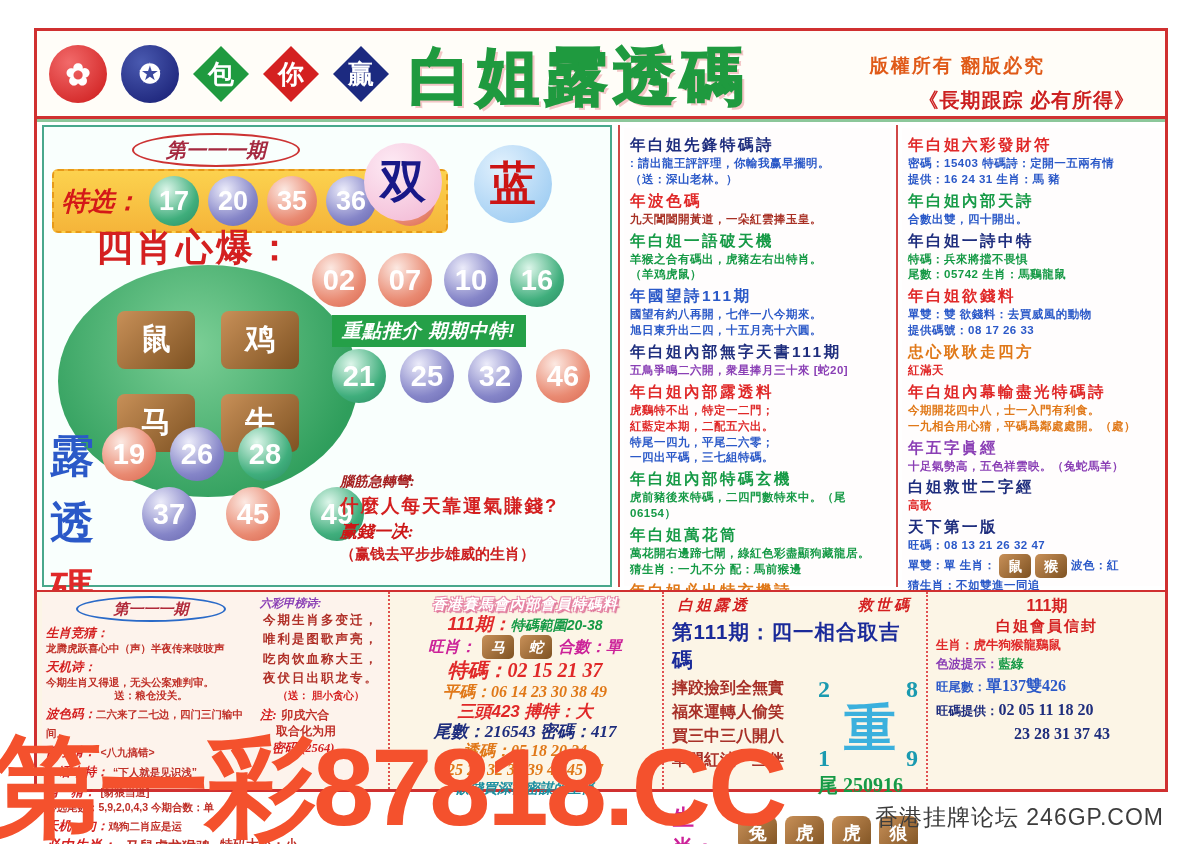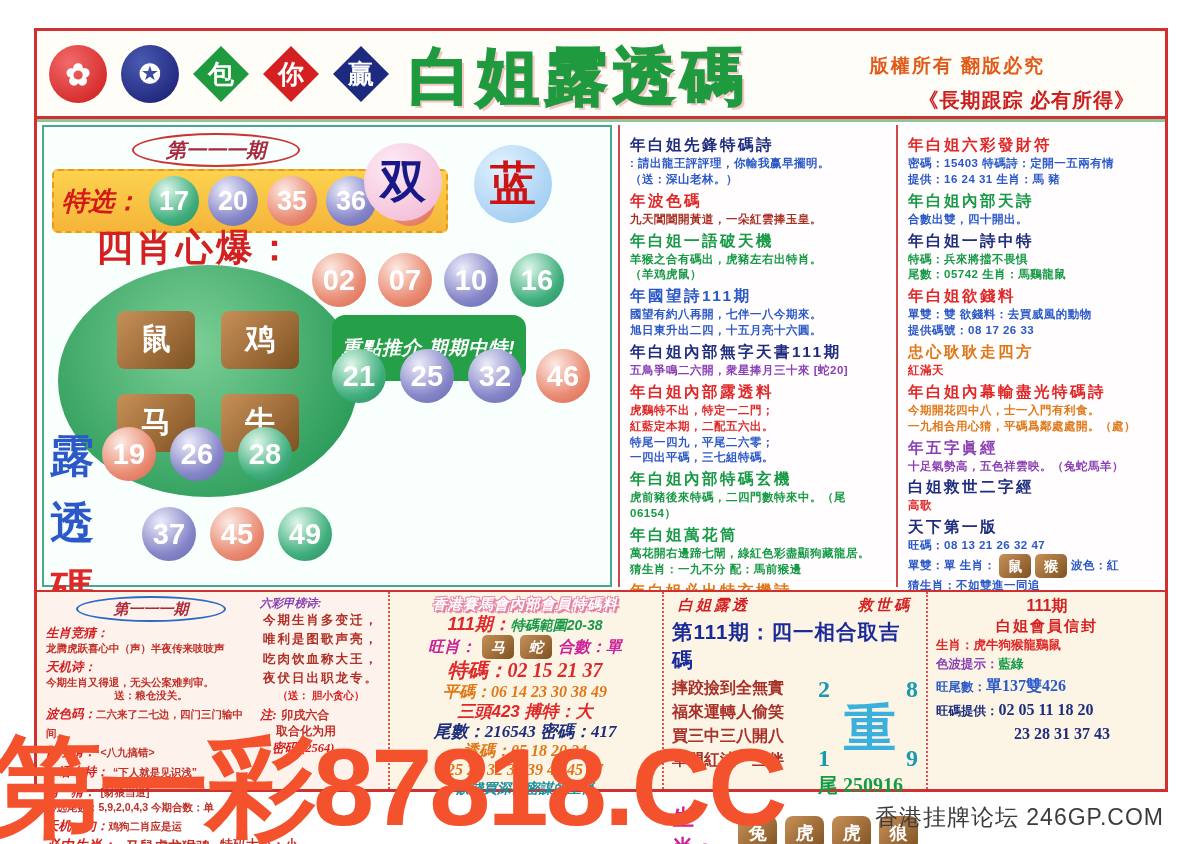--- a/index.html
+++ b/index.html
@@ -34,29 +34,29 @@
   .ball-r { background:radial-gradient(circle at 35% 28%,#fce9e2,#e98a72 62%,#d9664f); }
   .bigball { position:absolute; width:78px; height:78px; border-radius:50%; display:flex; align-items:center; justify-content:center; font-size:46px; font-weight:bold; }
   .bb-pink { left:320px; top:16px; background:radial-gradient(circle at 35% 28%,#fdeaf4,#f2b5d2); color:#181888; }
   .bb-blue { left:430px; top:18px; background:radial-gradient(circle at 35% 28%,#e2f1fd,#90c5f0); color:#cc1414; }
   .sixiao { position:absolute; left:52px; top:96px; font-size:37px; font-weight:bold; color:#d42020; font-family:"Liberation Serif",serif; letter-spacing:3px; }
   .ellipse { position:absolute; left:14px; top:138px; width:300px; height:232px; border-radius:50%; background:radial-gradient(circle at 45% 35%,#7ccf96,#2f9e5c 75%); display:flex; flex-wrap:wrap; align-items:center; justify-content:center; gap:10px 26px; padding:38px 40px; }
   .animal { display:inline-flex; align-items:center; justify-content:center; border-radius:8px; background:linear-gradient(135deg,#c89058,#7e5222); color:#fff; font-weight:bold; }
   .an-big { width:78px; height:58px; font-size:30px; }
   .an-sm { width:32px; height:24px; font-size:14px; border-radius:5px; }
   .row1balls { position:absolute; left:268px; top:126px; display:flex; gap:12px; }
-  .banner { position:absolute; left:288px; top:188px; background:#25a048; color:#fff; font-size:19px; font-weight:bold; font-style:italic; padding:20px 10px; letter-spacing:1px;border-radius:13px; }
+  .banner { position:absolute; left:288px; top:188px; background:#25a048; color:#fff; font-size:19px; font-weight:bold; font-style:italic; padding:3px 10px; letter-spacing:1px; }
   .row2balls { position:absolute; left:288px; top:222px; display:flex; gap:14px; }
   .poemblk { position:absolute; left:242px; top:274px; width:322px; }
   .poem-t { color:#d42020; font-size:14.5px; font-weight:bold; font-style:italic; font-family:"Liberation Serif",serif; }
   .poem-l { color:#cc2020; font-size:15.5px; font-weight:bold; line-height:1.45; }
   .vert { position:absolute; left:6px; top:300px; width:48px; display:flex; flex-direction:column; gap:8px; }
   .vert span { font-size:44px; font-weight:bold; font-family:"Liberation Serif",serif; }
   .lutou1 { position:absolute; left:58px; top:300px; display:flex; gap:14px; }
-  .lutou2 { position:absolute; left:98px; top:380px; display:flex; gap:14px;text-align:center; }
+  .lutou2 { position:absolute; left:98px; top:360px; display:flex; gap:30px;text-align:center; }
   .teaser { position:absolute; left:296px; top:346px; width:268px; }
   .tz-t { color:#a52020; font-size:14px; font-weight:bold; font-style:italic; font-family:"Liberation Serif",serif; }
   .tz-q { color:#d42020; font-size:18.5px; font-weight:bold; letter-spacing:2px; margin-top:2px; }
   .tz-al { color:#cc1818; font-size:17px; font-weight:bold; font-style:italic; font-family:"Liberation Serif",serif; margin-top:2px; }
   .tz-a { color:#cc2020; font-size:15px; font-weight:bold; margin-top:2px; }
 
   
   .vline { position:absolute; top:125px; height:462px; width:0; border-left:2px solid #d04848; }
   .mcol { position:absolute; left:624px; top:128px; width:268px; height:458px; padding:4px 6px; background:#fffdfd; }
   .rcol { position:absolute; left:902px; top:128px; width:262px; height:458px; padding:4px 6px; background:#fffdfd; }
@@ -167,20 +167,26 @@
     </div>
     <div class="lutou1">
       <span class="ball b54 ball-r">19</span>
       <span class="ball b54 ball-p">26</span>
       <span class="ball b54 ball-g">28</span>
     </div>
     <div class="lutou2">
       <span class="ball b54 ball-p">37</span>
       <span class="ball b54 ball-r">45</span>
       <span class="ball b54 ball-g">49</span>
+    </div>
+    <div class="teaser">
+      <div class="tz-t">腦筋急轉彎:</div>
+      <div class="tz-q">什麼人每天靠運氣賺錢?</div>
+      <div class="tz-al">赢錢一决:</div>
+      <div class="tz-a">（赢钱去平步步雄威的生肖）</div>
     </div>
   </div>
 
   <div class="vline" style="left:618px"></div>
   <div class="vline" style="left:896px"></div>
 
   <div class="mcol">
     <div class="sec-h c-navy">年白姐先鋒特碼詩</div>
     <div class="sec-l c-blue">: 請出龍王評評理，你輸我赢早擺明。</div>
     <div class="sec-l c-blue">（送：深山老林。）</div>

